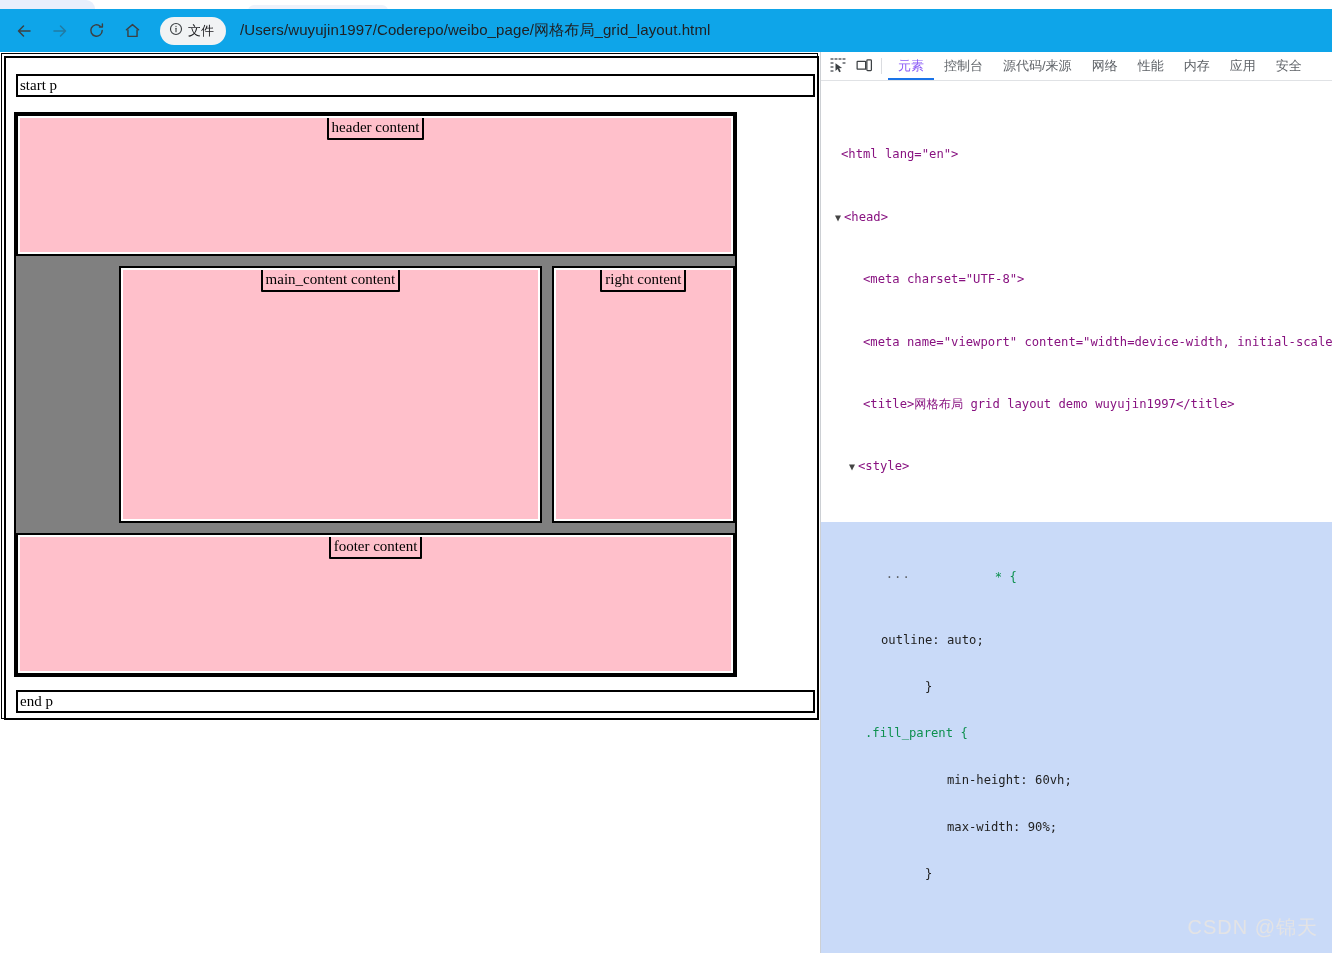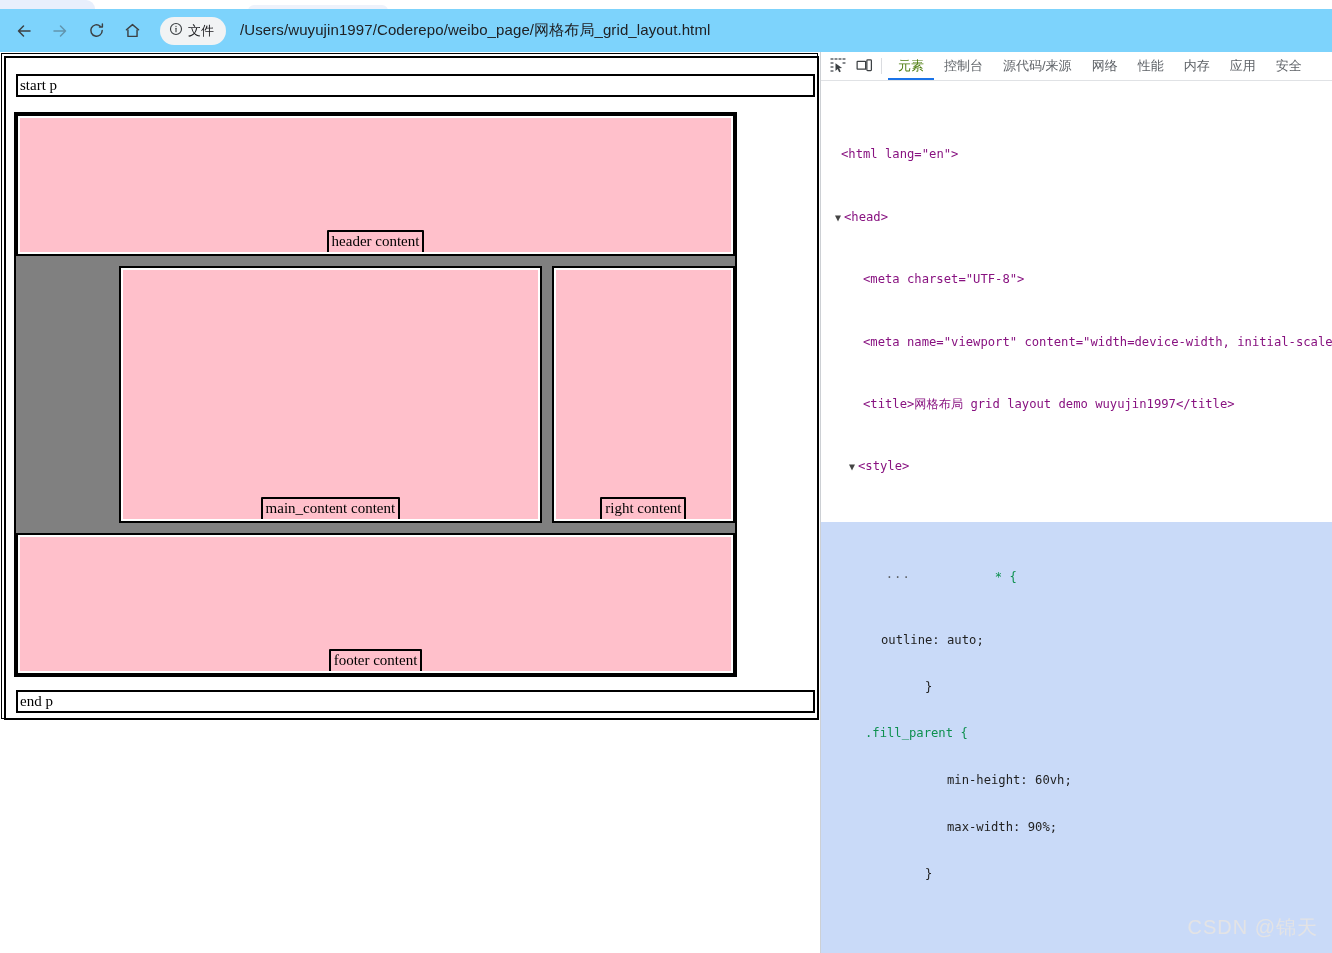--- a/index.html
+++ b/index.html
@@ -8,21 +8,21 @@
     width: 1332px; height: 953px;
     background: #ffffff;
     font-family: "Liberation Sans", sans-serif;
     overflow: hidden;
     position: relative;
   }
 
   
   #browser-chrome {
     position: absolute; left: 0; top: 0; width: 1332px; height: 52px;
-    background: #7dd3fc;
+    background: #0ea5e9;
   }
   #tab-strip {
     position: absolute; left: 0; top: 0; width: 1332px; height: 9px;
     background: #ffffff; overflow: hidden;
   }
   #tab-strip .tab-active {
     position: absolute; left: 0; top: 0; width: 95px; height: 11px;
     background: #e8effc; border-radius: 0 9px 0 0;
   }
   #tab-strip .tab-next {
@@ -93,21 +93,21 @@
       'c d d d e'
       'c d d d e'
       'b b b b b';
     gap: 10px;
   }
   .grid-item {
     background: #ffc0cb;
     border: 2px solid #000;
     outline: 2px solid #fff;
     outline-offset: -4px;
-    display: flex; align-items: flex-end; justify-content: center;
+    display: flex; align-items: flex-start; justify-content: center;
     overflow: hidden;
   }
   .grid-item > span {
     border: 2px solid #000;
     background: #ffc0cb;
     font-size: 15px; color: #000;
     padding: 1px 3px 2px 3px;
     line-height: 17px;
     white-space: nowrap;
     font-family: "Liberation Serif", serif;
@@ -142,21 +142,21 @@
     width: 1px; background: #dadce0; margin: 6px 6px 6px 4px;
   }
   #dt-tabs { display: flex; align-items: stretch; }
   .dt-tab {
     display: flex; align-items: center; padding: 0 10px;
     font-family: "Liberation Sans", sans-serif;
     font-size: 13px; color: #5f6368; cursor: pointer;
     white-space: nowrap;
   }
   .dt-tab.active {
-    color: #4d7c0f;
+    color: #8b5cf6;
     box-shadow: inset 0 -2px 0 #1a73e8;
   }
 
   #dom-tree {
     position: relative;
     font-size: 12.2px;
     line-height: 15.6px;
     color: #222;
     padding-top: 4px;
     white-space: pre;

